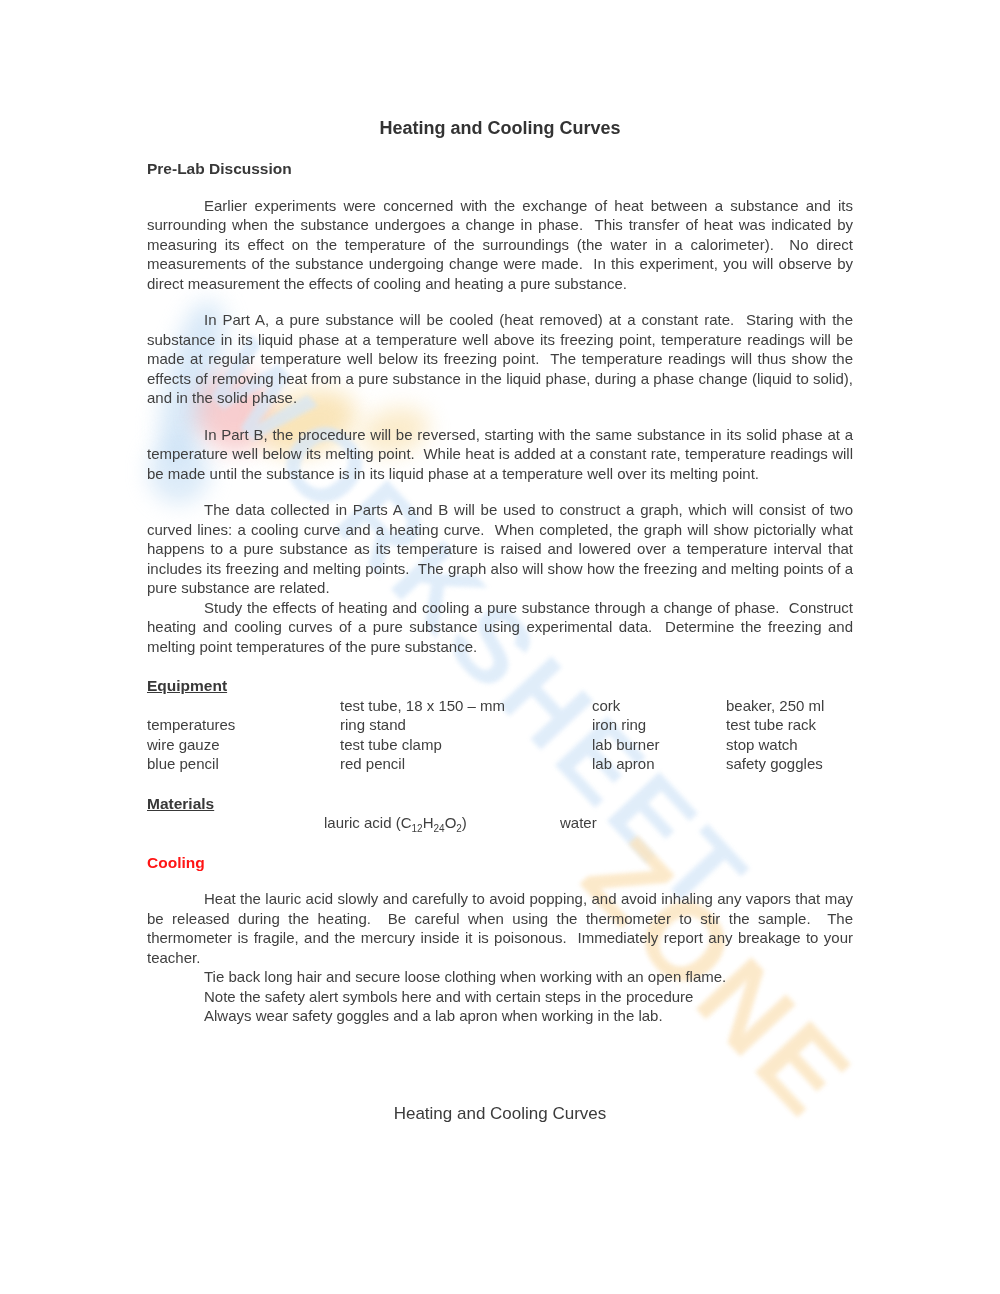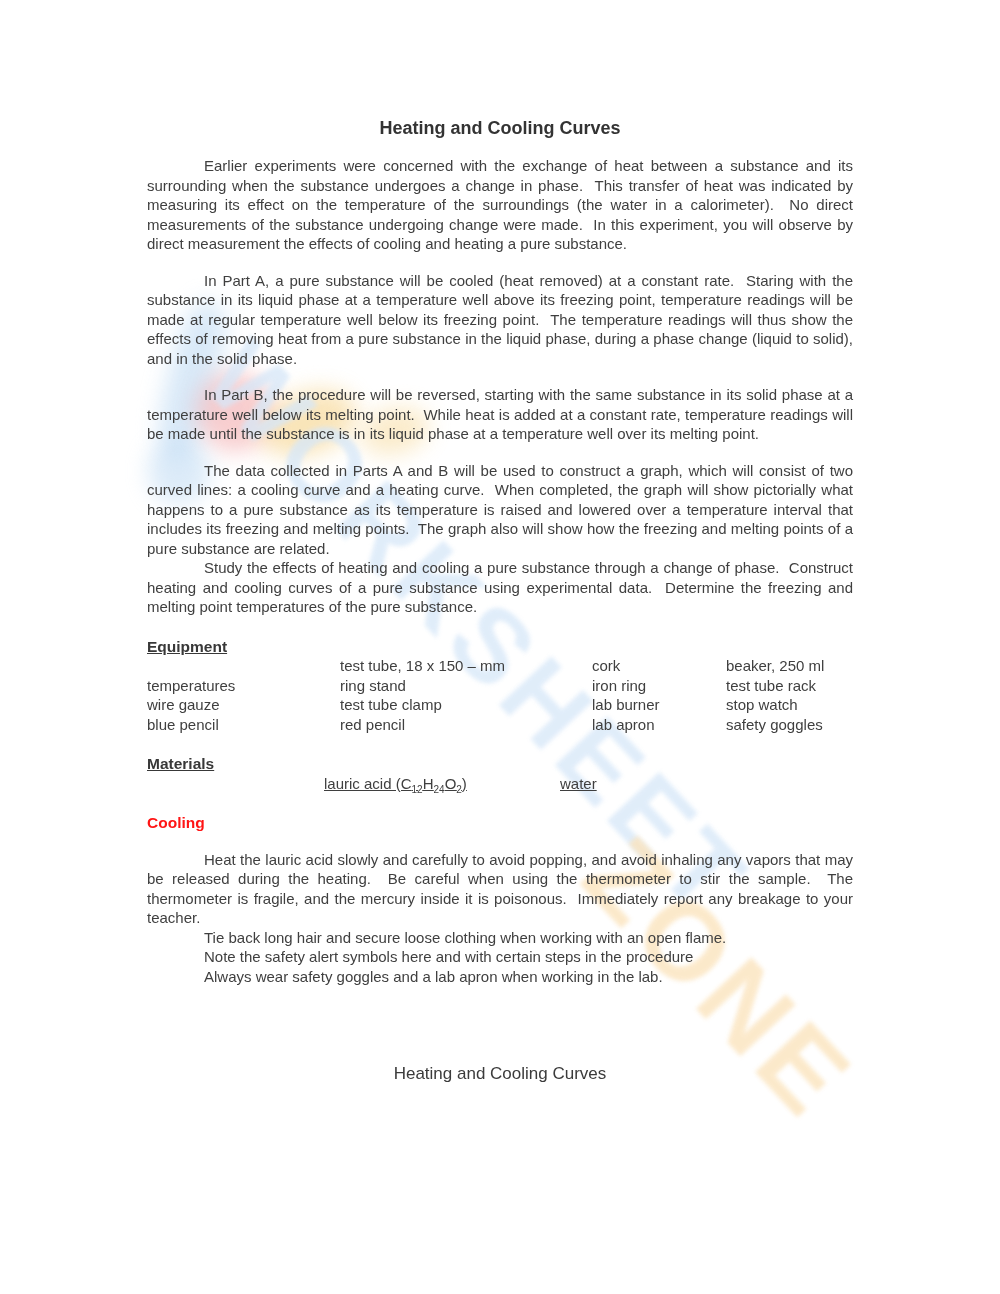--- a/index.html
+++ b/index.html
@@ -26,21 +26,21 @@
   
   .content{position:relative;z-index:1;padding:117px 147px 0 147px;font-size:15px;line-height:19.5px;}
   .doc-title{margin:0;text-align:center;font-size:18px;line-height:22px;font-weight:bold;color:#333333;}
   .section-heading{margin:20px 0 0 0;font-size:15.5px;font-weight:bold;color:#383838;}
   .section-heading.underlined{text-decoration:underline;}
   .section-heading.safety{color:var(--safety-red,#ff1414);}
   p.body-para{margin:17px 0 0 0;text-align:justify;text-indent:57px;}
   p.no-gap{margin-top:0;}
   .equip-table{display:grid;grid-template-columns:177px 236px 118px 1fr;column-gap:16px;}
   .equip-table .cell{white-space:nowrap;}
-  .materials-row{display:grid;grid-template-columns:177px 236px 1fr;text-decoration:underline;}
+  .materials-row{display:grid;grid-template-columns:177px 236px 1fr;}
   sub{font-size:10px;line-height:0;}
   .safety-note{margin:0 0 0 0;text-indent:57px;}
   .page-footer{margin-top:77px;text-align:center;font-size:17px;line-height:21px;color:#3b3b3b;}
 </style>
 </head>
 <body>
 
 <div class="page" style="--safety-red: #ff1414; --wm-blue: #b9d7f2; --wm-red: #f2a6a8; --wm-yellow: #f6d48c; --wm-text-blue: #d6e7f8; --wm-text-orange: #fbe4be;">
 
   <div class="watermark">
@@ -50,20 +50,21 @@
     <div class="wm-blob wm-blue2"></div>
     <div class="wm-blob wm-yellow2"></div>
     <div class="wm-text wm-text-blue">WORKSHEET</div>
     <div class="wm-text wm-text-orange">ZONE</div>
   </div>
 
   <div class="content">
 
     <h1 class="doc-title">Heating and Cooling Curves</h1>
 
+    <h2 class="section-heading">Pre-Lab Discussion</h2>
 
     <p class="body-para">Earlier experiments were concerned with the exchange of heat between a substance and its surrounding when the substance undergoes a change in phase.&nbsp; This transfer of heat was indicated by measuring its effect on the temperature of the surroundings (the water in a calorimeter).&nbsp; No direct measurements of the substance undergoing change were made.&nbsp; In this experiment, you will observe by direct measurement the effects of cooling and heating a pure substance.</p>
     <p class="body-para">In Part A, a pure substance will be cooled (heat removed) at a constant rate.&nbsp; Staring with the substance in its liquid phase at a temperature well above its freezing point, temperature readings will be made at regular temperature well below its freezing point.&nbsp; The temperature readings will thus show the effects of removing heat from a pure substance in the liquid phase, during a phase change (liquid to solid), and in the solid phase.</p>
     <p class="body-para">In Part B, the procedure will be reversed, starting with the same substance in its solid phase at a temperature well below its melting point.&nbsp; While heat is added at a constant rate, temperature readings will be made until the substance is in its liquid phase at a temperature well over its melting point.</p>
     <p class="body-para">The data collected in Parts A and B will be used to construct a graph, which will consist of two curved lines: a cooling curve and a heating curve.&nbsp; When completed, the graph will show pictorially what happens to a pure substance as its temperature is raised and lowered over a temperature interval that includes its freezing and melting points.&nbsp; The graph also will show how the freezing and melting points of a pure substance are related.</p>
 
     <p class="body-para no-gap">Study the effects of heating and cooling a pure substance through a change of phase.&nbsp; Construct heating and cooling curves of a pure substance using experimental data.&nbsp; Determine the freezing and melting point temperatures of the pure substance.</p>
 
     <h2 class="section-heading underlined">Equipment</h2>
     <div class="equip-table">

